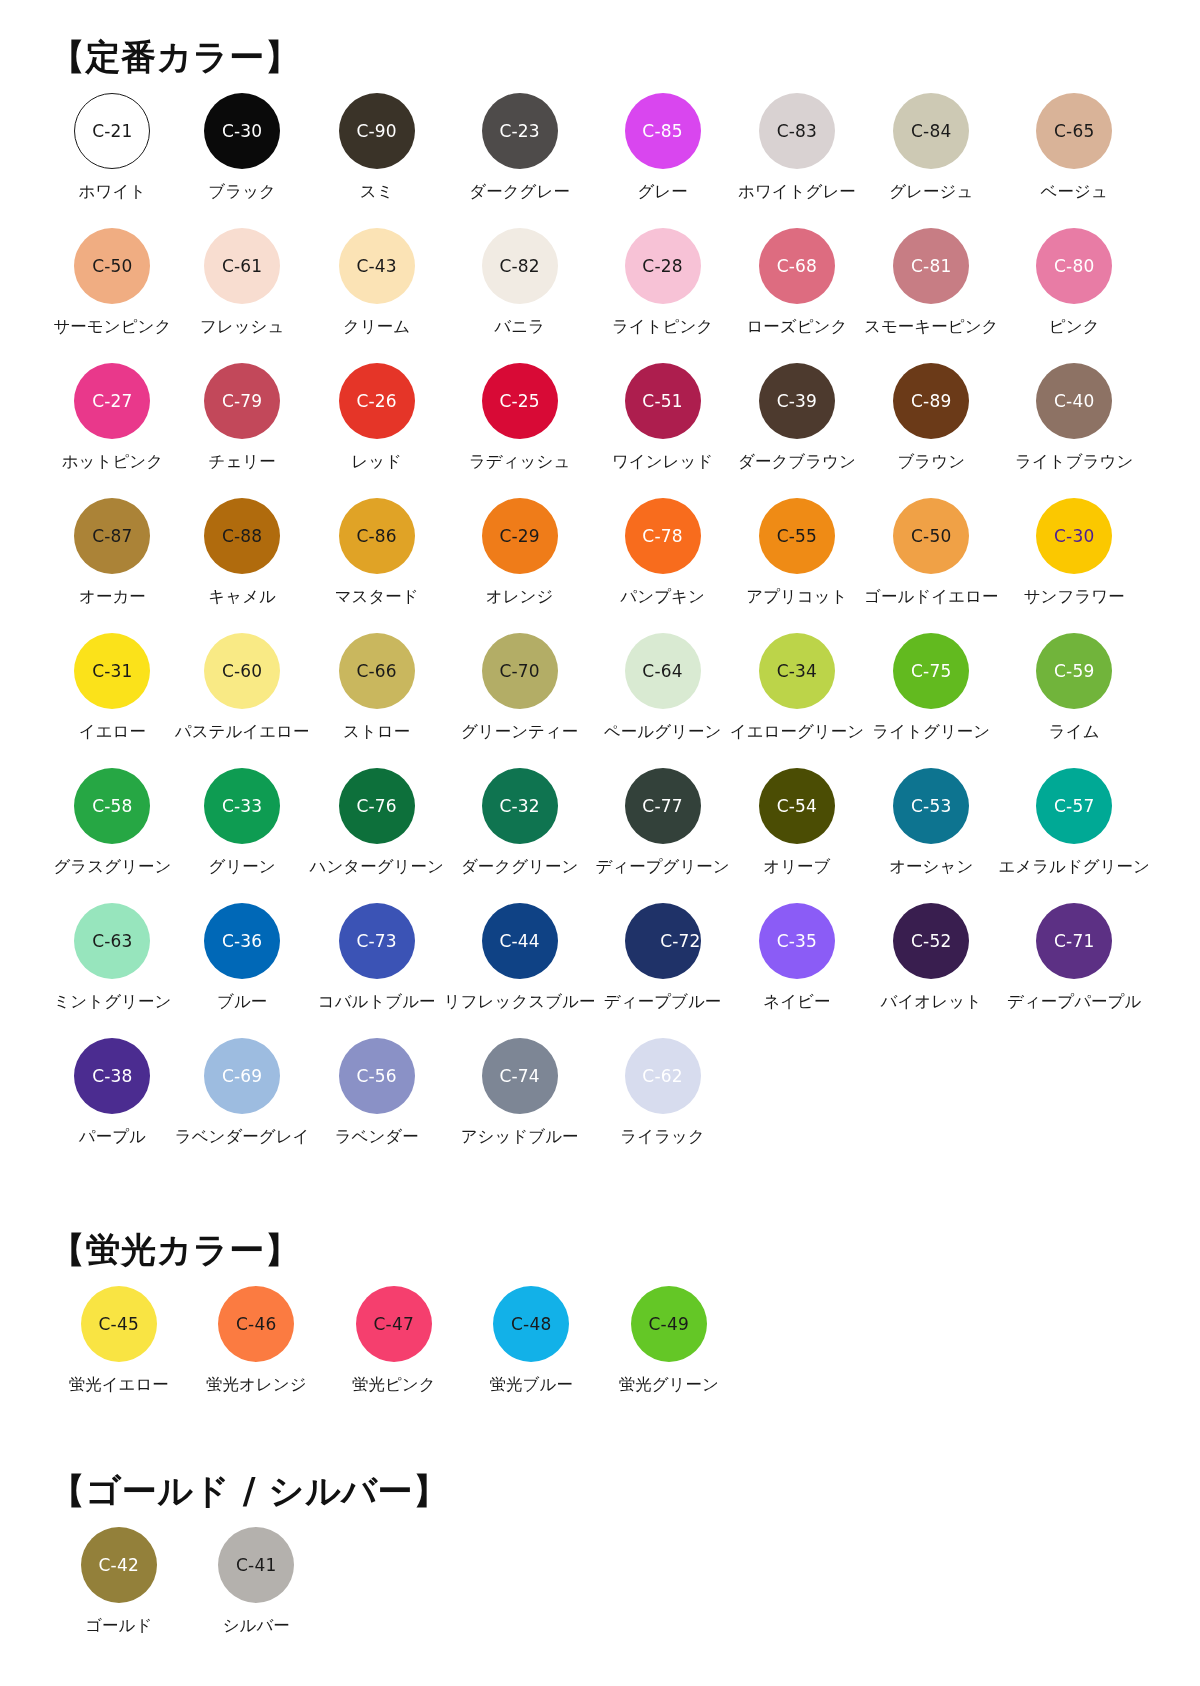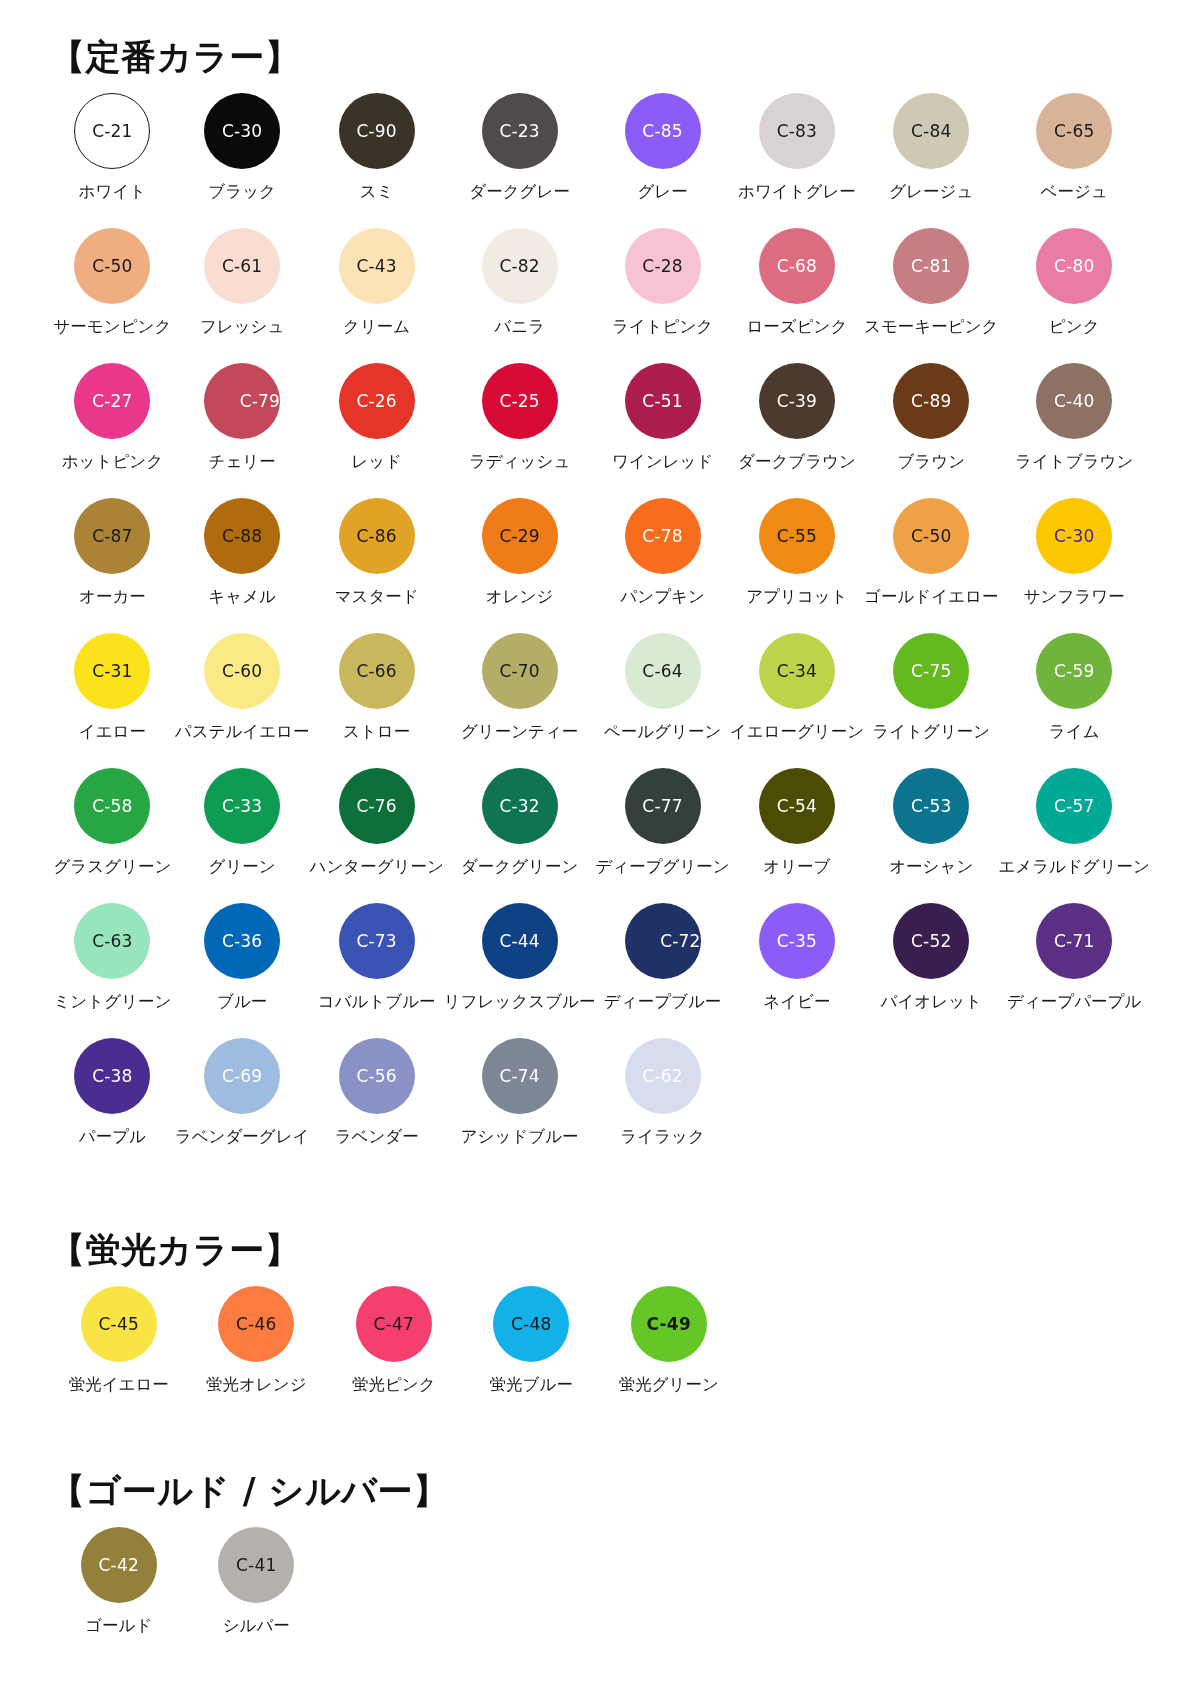--- a/index.html
+++ b/index.html
@@ -105,21 +105,21 @@
         </div>
         <div class="swatch-label">スミ</div>
       </div>
       <div class="swatch">
         <div class="chip" style="background: rgb(78, 75, 74); color: rgb(255, 255, 255);">
           <span class="chip-code">C-23</span>
         </div>
         <div class="swatch-label">ダークグレー</div>
       </div>
       <div class="swatch">
-        <div class="chip" style="background: #8b5cf6; color: rgb(255, 255, 255);">
+        <div class="chip" style="background: #d946ef; color: rgb(255, 255, 255);">
           <span class="chip-code">C-85</span>
         </div>
         <div class="swatch-label">グレー</div>
       </div>
       <div class="swatch">
         <div class="chip" style="background: rgb(217, 210, 210); color: rgb(26, 26, 26);">
           <span class="chip-code">C-83</span>
         </div>
         <div class="swatch-label">ホワイトグレー</div>
       </div>
@@ -183,21 +183,21 @@
         </div>
         <div class="swatch-label">ピンク</div>
       </div>
       <div class="swatch">
         <div class="chip" style="background: rgb(233, 56, 139); color: rgb(255, 255, 255);">
           <span class="chip-code">C-27</span>
         </div>
         <div class="swatch-label">ホットピンク</div>
       </div>
       <div class="swatch">
-        <div class="chip" style="background: rgb(194, 72, 90); color: rgb(255, 255, 255); justify-content: flex-end;">
+        <div class="chip" style="background: rgb(194, 72, 90); color: rgb(255, 255, 255);">
           <span class="chip-code">C-79</span>
         </div>
         <div class="swatch-label">チェリー</div>
       </div>
       <div class="swatch">
         <div class="chip" style="background: rgb(229, 53, 40); color: rgb(255, 255, 255);">
           <span class="chip-code">C-26</span>
         </div>
         <div class="swatch-label">レッド</div>
       </div>
@@ -475,21 +475,21 @@
         </div>
         <div class="swatch-label">蛍光ピンク</div>
       </div>
       <div class="swatch">
         <div class="chip" style="background: rgb(18, 177, 232); color: rgb(26, 26, 26);">
           <span class="chip-code">C-48</span>
         </div>
         <div class="swatch-label">蛍光ブルー</div>
       </div>
       <div class="swatch">
-        <div class="chip" style="background: rgb(100, 199, 38); color: rgb(26, 26, 26); font-weight: bold;">
+        <div class="chip" style="background: rgb(100, 199, 38); color: rgb(26, 26, 26);">
           <span class="chip-code">C-49</span>
         </div>
         <div class="swatch-label">蛍光グリーン</div>
       </div>
     </div>
 
   <h1 class="section-title" id="section-metallic-title">【ゴールド / シルバー】</h1>
   <div class="swatch-grid cols-2" id="grid-metallic">
       <div class="swatch">
         <div class="chip" style="background: rgb(147, 128, 58); color: rgb(255, 255, 255);">

